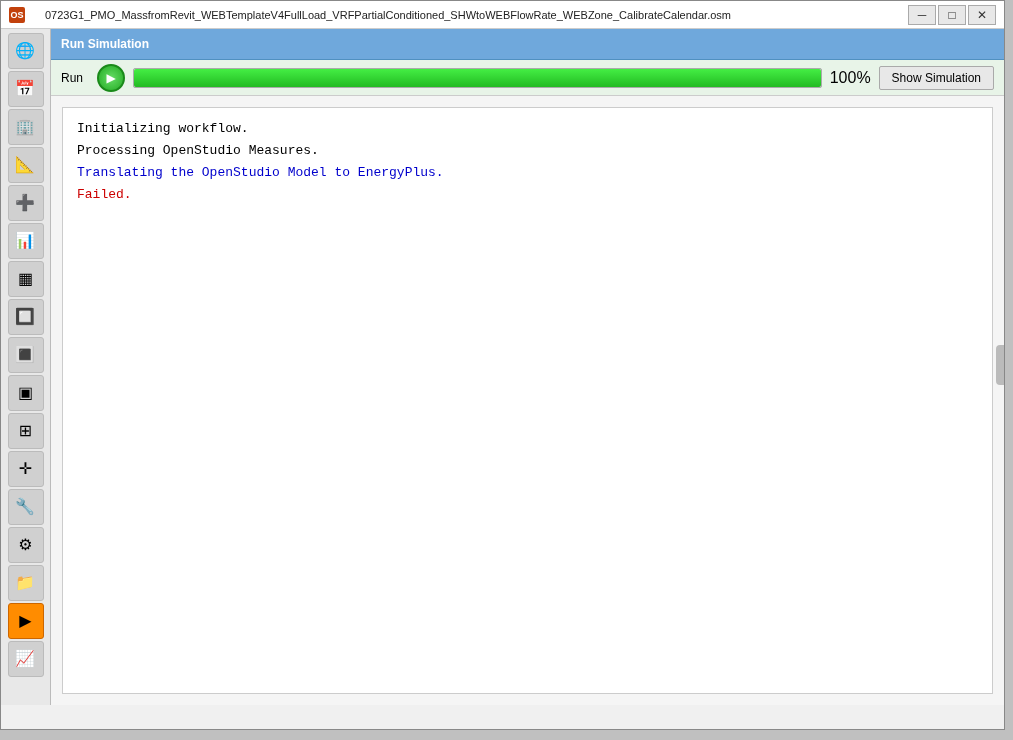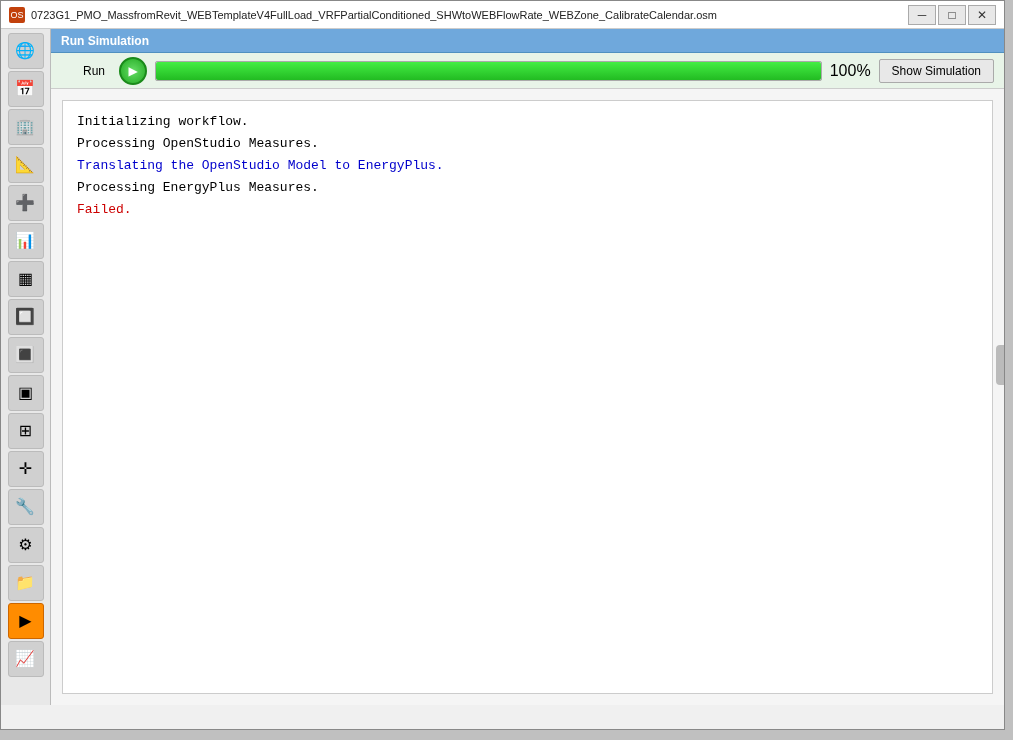--- a/index.html
+++ b/index.html
@@ -29,29 +29,29 @@
       display: flex;
       align-items: center;
       padding: 0 8px;
       border-bottom: 1px solid #ccc;
       user-select: none;
     }
 
     .title-bar-icon {
       width: 16px;
       height: 16px;
-      margin-right: 6px;
+      margin-right: 20px;
       background: #c2410c;
       border-radius: 2px;
       display: inline-flex;
       align-items: center;
       justify-content: center;
       color: white;
       font-size: 9px;
-      font-weight: normal;
+      font-weight: bold;
     }
 
     .title-bar-text {
       flex: 1;
       font-size: 11px;
       color: #222;
       white-space: nowrap;
       overflow: hidden;
       text-overflow: ellipsis;
     }
@@ -134,21 +134,21 @@
       flex: 1;
       display: flex;
       flex-direction: column;
       overflow: hidden;
       background: #f5f5f5;
     }
 
     
     .run-bar {
       background: #6fa8dc;
-      height: 24px;
+      height: 31px;
       display: flex;
       align-items: center;
       padding: 0 10px;
       border-bottom: 1px solid #5090c0;
     }
 
     .run-bar-title {
       font-size: 12px;
       color: #fff;
       font-weight: bold;
@@ -162,21 +162,20 @@
       align-items: center;
       padding: 0 10px;
       gap: 8px;
       border-bottom: 1px solid #ccc;
     }
 
     .run-label {
       font-size: 12px;
       color: #000;
       min-width: 28px;
-      margin-left: 22px;
     }
 
     .play-btn {
       width: 28px;
       height: 28px;
       background: radial-gradient(circle, #66dd66, #22aa22);
       border-radius: 50%;
       border: 2px solid #1a8a1a;
       cursor: pointer;
       display: flex;
@@ -335,21 +334,20 @@
           <div class="progress-fill" id="progress-fill" style="width: 100%;"></div>
         </div>
         <span class="progress-percent">100%</span>
         <button class="show-sim-btn">Show Simulation</button>
       </div>
 
       <div class="log-area" id="log-area">
           <span class="log-line log-black">Initializing workflow.</span>
           <span class="log-line log-black">Processing OpenStudio Measures.</span>
           <span class="log-line log-blue">Translating the OpenStudio Model to EnergyPlus.</span>
-          <span class="log-line log-black">Processing EnergyPlus Measures.</span>
           <span class="log-line log-red">Failed.</span>
         </div>
 
     </div>
 
     <div class="right-handle"></div>
 
   </div>
 </div>
 

